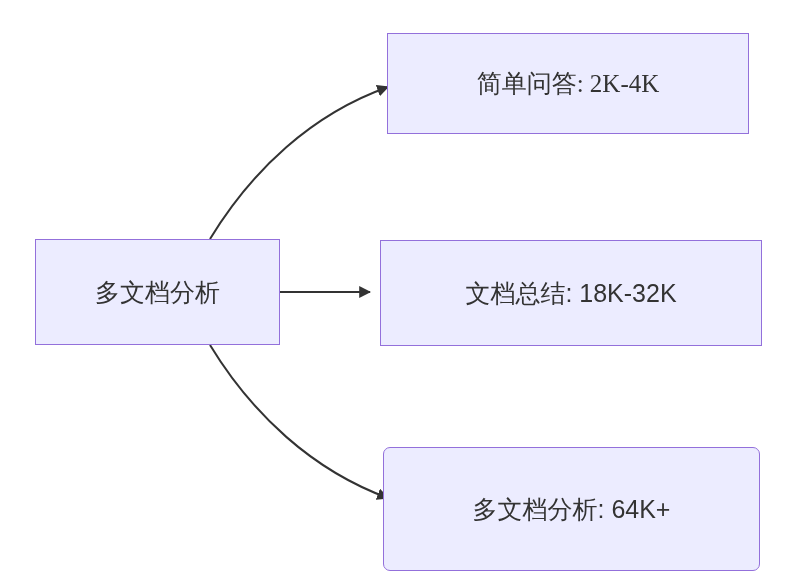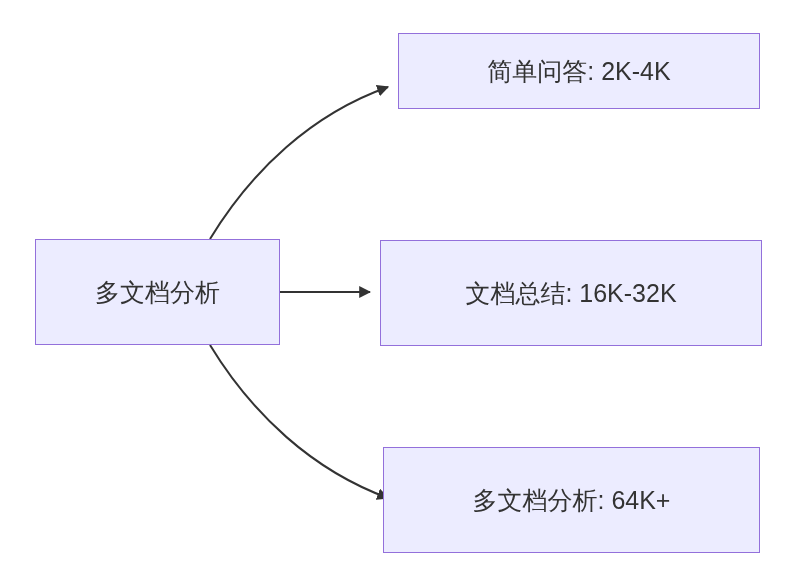--- a/index.html
+++ b/index.html
@@ -30,23 +30,23 @@
     border: 1px solid #9370DB;
     box-sizing: border-box;
     display: flex;
     align-items: center;
     justify-content: center;
     font-size: 25px;
     color: #333333;
     text-align: center;
   }
   .node-root { left: 35px;  top: 239px; width: 245px; height: 106px; }
-  .node-top  { left: 398px; top: 33px;  width: 362px; height: 76px; }
+  .node-top  { left: 387px; top: 33px;  width: 362px; height: 101px; font-family: Liberation Serif, serif; }
   .node-mid  { left: 380px; top: 240px; width: 382px; height: 106px; }
-  .node-bot  { left: 383px; top: 447px; width: 377px; height: 106px; }
+  .node-bot  { left: 383px; top: 447px; width: 377px; height: 124px; border-radius: 7px; }
 </style>
 </head>
 <body>
 
 <div class="canvas">
 
   <svg class="edges" viewBox="0 0 787 572" xmlns="http://www.w3.org/2000/svg">
     <defs>
       <marker id="arrow" viewBox="0 0 10 10" refX="9" refY="5" markerWidth="6" markerHeight="6" orient="auto">
         <path d="M 0 0 L 10 5 L 0 10 z" fill="#333333"></path>
@@ -59,20 +59,20 @@
 
   <div class="node node-root">
     <span>多文档分析</span>
   </div>
 
   <div class="node node-top">
     <span>简单问答: 2K-4K</span>
   </div>
 
   <div class="node node-mid">
-    <span>文档总结: 16K-32K</span>
+    <span>文档总结: 18K-32K</span>
   </div>
 
   <div class="node node-bot">
     <span>多文档分析: 64K+</span>
   </div>
 
 </div>
 
 </body></html>

